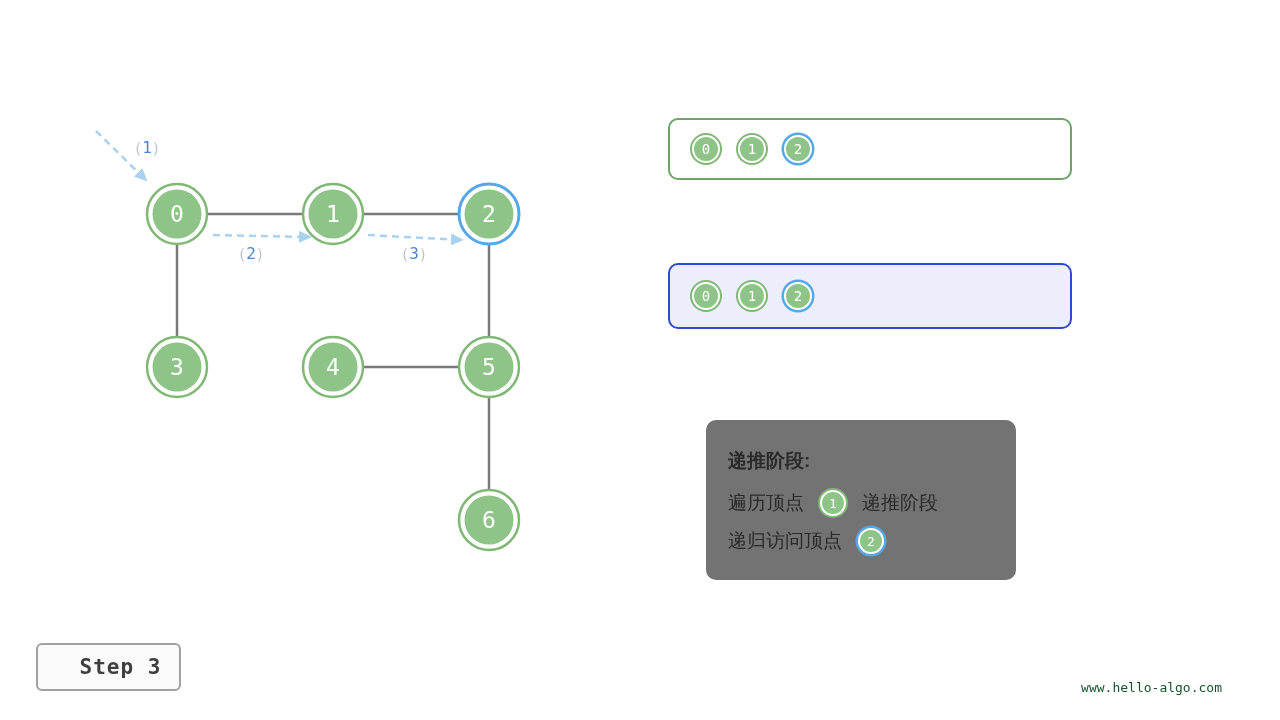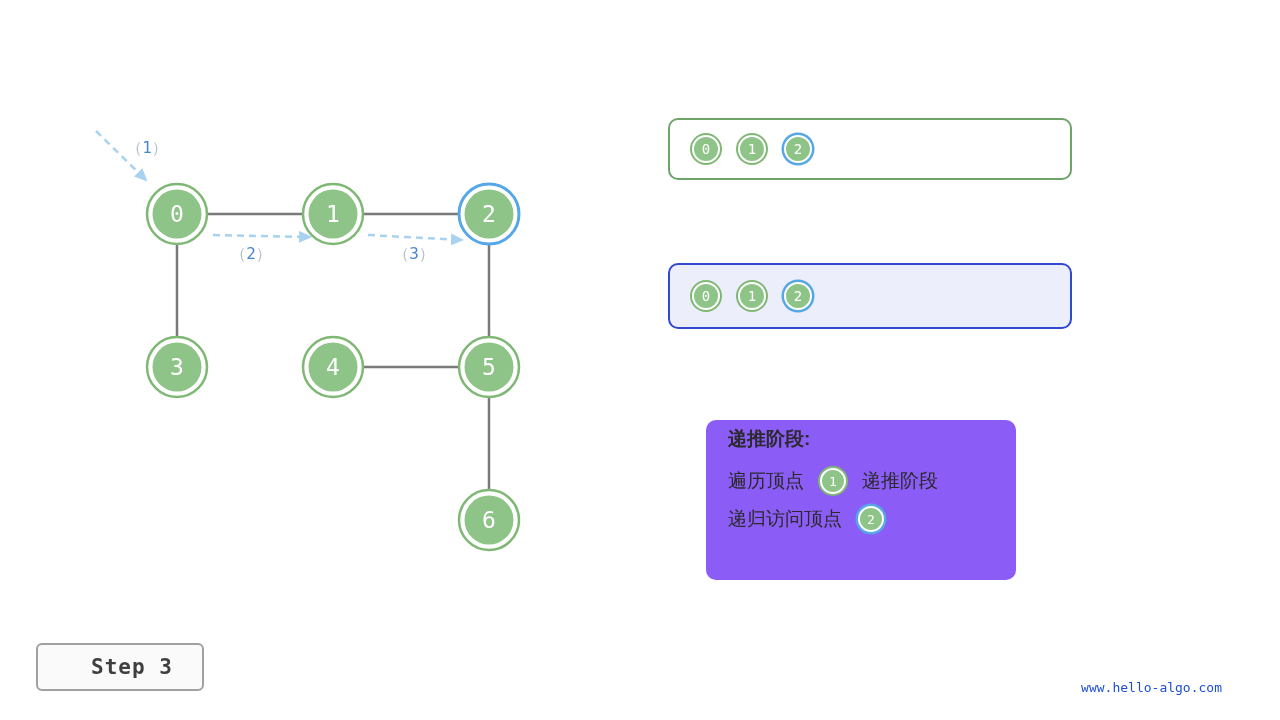--- a/index.html
+++ b/index.html
@@ -67,49 +67,49 @@
     font: 14px "DejaVu Sans Mono", monospace;
     display: inline-flex; align-items: center; justify-content: center;
     flex: 0 0 auto;
   }
   .chip.current { box-shadow: 0 0 0 2.5px #55a7e8; }
 
   
   #info-box {
     position: absolute;
     left: 706px; top: 420px; width: 310px; height: 160px;
-    background: #8b5cf6; border-radius: 10px;
-    padding: 6px 22px;
+    background: #737373; border-radius: 10px;
+    padding: 28px 22px;
     color: #2a2a2a;
   }
   .info-heading { font-size: 19px; font-weight: bold; margin-bottom: 16px; }
   .info-line {
     display: flex; align-items: center; gap: 16px;
     font-size: 19px; margin-bottom: 12px;
   }
   .info-line .chip { width: 26px; height: 26px; font-size: 13px; }
 
   
   #step-badge {
     position: absolute;
-    left: 36px; top: 643px; width: 168px; height: 48px;
+    left: 36px; top: 643px; width: 145px; height: 48px;
     border: 2px solid #a0a0a0; border-radius: 6px;
     background: #fafafa;
     color: #3f3f3f;
     font: bold 21px "DejaVu Sans Mono", monospace;
     display: flex; align-items: center; justify-content: center;
     letter-spacing: 1px;
     padding-left: 24px;
   }
 
   
   #watermark {
     position: absolute;
     right: 58px; top: 680px;
-    color: #1d4ed8;
+    color: #14532d;
     font: 13px "DejaVu Sans Mono", monospace;
   }
 </style>
 </head>
 <body>
 
 <div id="stage">
 
   <svg id="graph-svg" width="620" height="620" viewBox="0 0 620 620">
     <defs>

